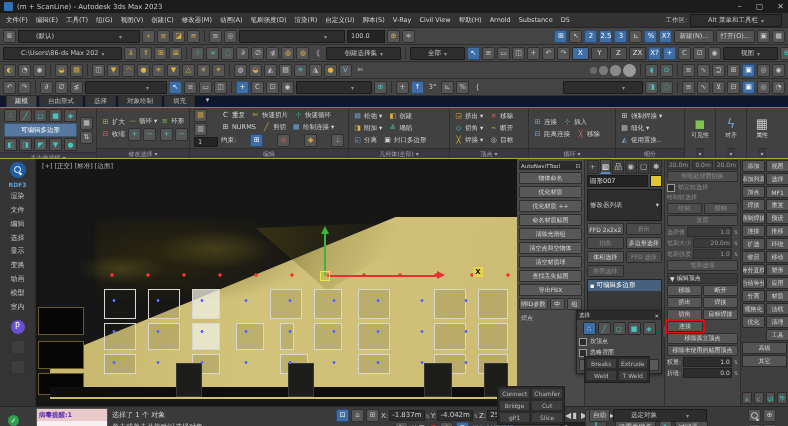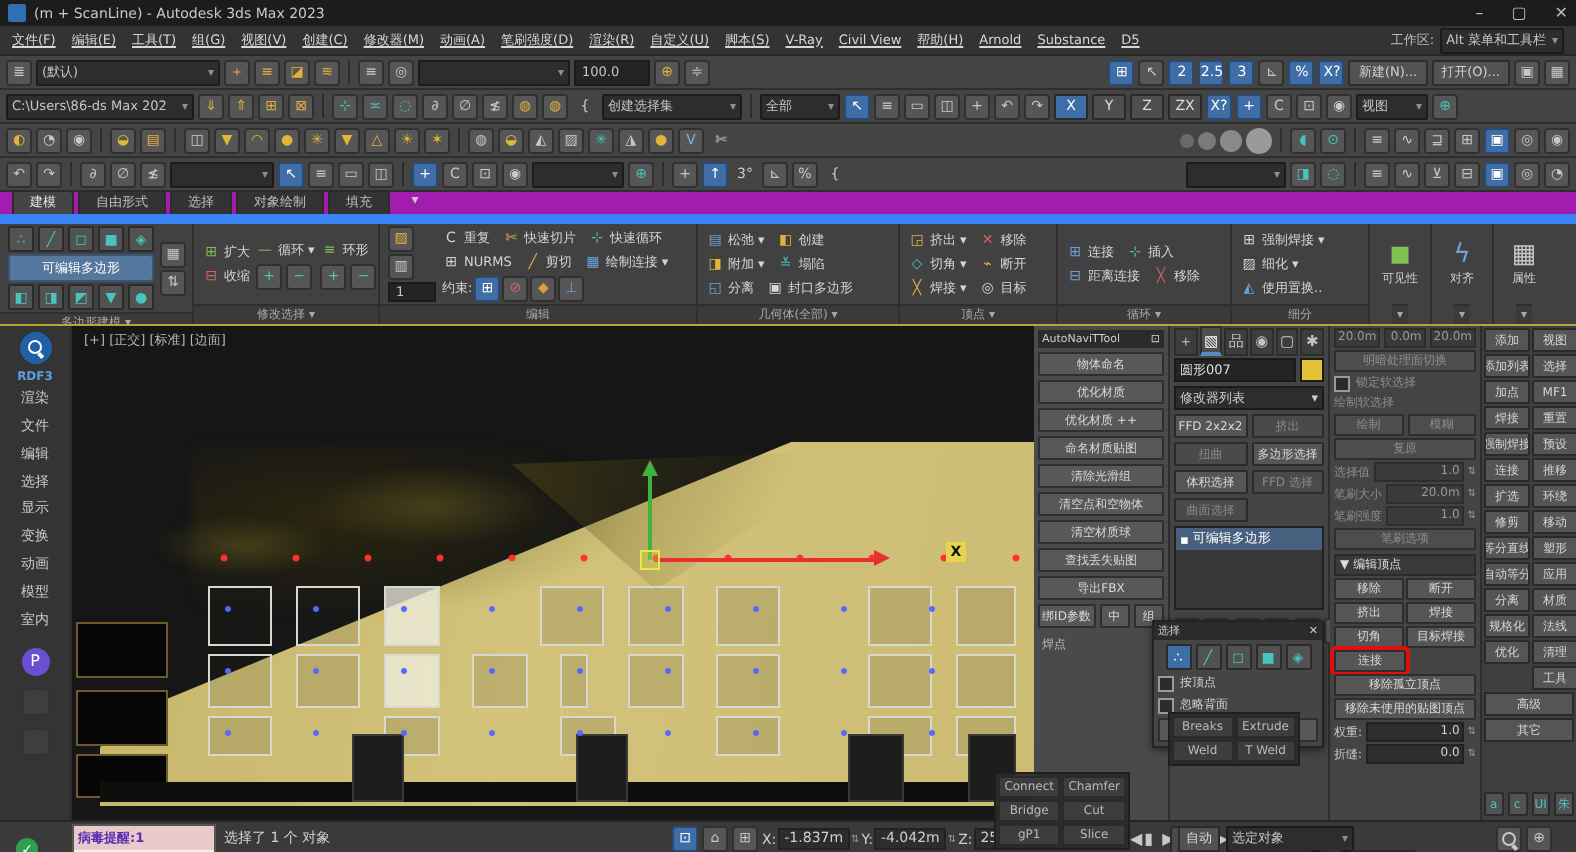--- a/index.html
+++ b/index.html
@@ -6,37 +6,37 @@
   #app{position:relative;width:788px;height:426px;background:#3c3c3c;font-family:"DejaVu Sans",sans-serif;color:#d0d0d0;overflow:hidden;font-size:7px;}
   .row{display:flex;align-items:center;}
   .nw{white-space:nowrap;}
   
   .titlebar{height:13px;background:#1c1c1c;display:flex;align-items:center;padding:0 4px;gap:4px;font-size:7px;color:#c9c9c9;}
   .appicon{width:9px;height:9px;background:#2f6fb4;border-radius:1px;flex:none;}
   .wctl{margin-left:auto;display:flex;gap:14px;color:#bbb;font-size:8px;}
   .wctl span{cursor:default;}
   
   .menubar{height:14px;background:#333;display:flex;align-items:center;padding:0 6px;border-bottom:1px solid #262626;}
-  .menuitems{display:flex;gap:8px;font-size:6.5px;color:#d6d6d6;white-space:nowrap;overflow:hidden;text-decoration:underline;}
+  .menuitems{display:flex;gap:8px;font-size:6.5px;color:#d6d6d6;white-space:nowrap;overflow:hidden;}
   .workspace{margin-left:auto;display:flex;align-items:center;gap:3px;font-size:6.5px;color:#bdbdbd;white-space:nowrap;}
   
   .tbrow{height:16px;background:#444;display:flex;align-items:center;gap:2px;padding:0 3px;border-bottom:1px solid #2e2e2e;}
   .ic{width:11px;height:11px;border-radius:2px;display:inline-flex;align-items:center;justify-content:center;font-size:7px;line-height:1;flex:none;background:#565656;color:#c8c8c8;border:1px solid #303030;}
   .ic.y{color:#e2b33c;} .ic.t{color:#49c4bc;} .ic.on{background:#3f6ea6;color:#fff;border-color:#2a4a74;}
   .ic.plain{background:transparent;border-color:transparent;}
   .sep{width:1px;height:12px;background:#2c2c2c;margin:0 2px;flex:none;}
-  .dd{height:11px;background:#2d2d2d;border:1px solid #1b1b1b;color:#c6c6c6;font-size:6.5px;display:inline-flex;align-items:center;gap:3px;padding:0 2px;border-radius:1px;white-space:nowrap;}
+  .dd{height:11px;background:#2d2d2d;border:1px solid #1b1b1b;color:#c6c6c6;font-size:6.5px;display:inline-flex;align-items:center;gap:3px;padding:0 17px;border-radius:1px;white-space:nowrap;}
   .dd .caret{color:#8f8f8f;font-size:6px;}
   .fld{height:11px;background:#242424;border:1px solid #1b1b1b;color:#c6c6c6;font-size:6.5px;display:inline-flex;align-items:center;padding:0 3px;}
   .tbtn{height:11px;background:#525252;border:1px solid #2c2c2c;color:#d2d2d2;font-size:6.5px;display:inline-flex;align-items:center;padding:0 4px;border-radius:1px;white-space:nowrap;}
   .axb{height:11px;min-width:11px;padding:0 2px;font-size:7px;background:#4e4e4e;border:1px solid #2a2a2a;color:#ddd;display:inline-flex;align-items:center;justify-content:center;border-radius:1px;}
   .axb.active{background:#3f6ea6;color:#fff;}
   .mr-auto{margin-left:auto;}
   
-  .ribtabs{height:11px;background:#a21caf;display:flex;align-items:flex-end;gap:2px;padding:0 6px;border-bottom:5px solid #3b82f6;font-size:6.5px;}
+  .ribtabs{height:11px;background:#0f172a;display:flex;align-items:flex-end;gap:2px;padding:0 6px;border-bottom:1px solid #3b82f6;font-size:6.5px;}
   .ribtab{padding:1px 8px;color:#bdbdbd;background:#333;border:1px solid #2b2b2b;border-bottom:none;border-radius:2px 2px 0 0;white-space:nowrap;}
   .ribtab.active{background:#454545;color:#e8e8e8;}
   .ribbody{height:50px;background:#414141;display:flex;align-items:stretch;overflow:hidden;}
   .rpanel{display:flex;flex-direction:column;border-right:1px solid #2f2f2f;flex:none;}
   .rcontent{flex:1;display:flex;align-items:center;gap:3px;padding:1px 4px;}
   .rlabel{height:9px;font-size:6px;color:#a8a8a8;text-align:center;background:#3a3a3a;border-top:1px solid #2e2e2e;line-height:9px;white-space:nowrap;padding:0 2px;}
   .rcol{display:flex;flex-direction:column;gap:1px;justify-content:center;}
   .rbtn{display:flex;align-items:center;gap:2px;font-size:6.5px;color:#d5d5d5;height:11px;white-space:nowrap;}
   .rbtn .gl{font-size:7px;width:9px;text-align:center;flex:none;}
   .rbtn .gl.y{color:#e2b33c;} .rbtn .gl.t{color:#49c4bc;} .rbtn .gl.g{color:#7fc24f;} .rbtn .gl.r{color:#d86060;} .rbtn .gl.b{color:#6da2d8;}
@@ -82,21 +82,21 @@
   .sprow .spbtn{flex:1;}
   .spfoot{font-size:6px;color:#bdbdbd;text-align:left;padding:2px 2px 0;}
   
   .cmdpanel{left:585px;top:0;width:80px;height:247px;background:#444;border-right:1px solid #2e2e2e;display:flex;flex-direction:column;gap:2px;padding:1px 2px;box-sizing:border-box;}
   .cptabs{display:flex;gap:1px;height:13px;align-items:center;}
   .cptab{flex:1;height:12px;display:flex;align-items:center;justify-content:center;font-size:7.5px;color:#c3c3c3;background:#3d3d3d;border:1px solid #2d2d2d;}
   .cptab.active{background:#4e4e4e;border-bottom:2px solid #5a87c5;color:#fff;}
   .namerow{display:flex;gap:2px;align-items:center;}
   .namefld{flex:1;height:10px;background:#242424;border:1px solid #1a1a1a;color:#ddd;font-size:6.5px;display:flex;align-items:center;padding:0 2px;}
   .swatch{width:10px;height:10px;background:#e0c435;border:1px solid #1a1a1a;flex:none;}
-  .cp-dd{height:10px;background:#2d2d2d;border:1px solid #1a1a1a;color:#ccc;font-size:6.5px;display:flex;align-items:center;justify-content:space-between;padding:0 2px;}
+  .cp-dd{height:10px;background:#2d2d2d;border:1px solid #1a1a1a;color:#ccc;font-size:6.5px;display:flex;align-items:center;justify-content:space-between;padding:10px 2px;}
   .modgrid{display:grid;grid-template-columns:1fr 1fr;gap:2px;}
   .cpbtn{height:10px;background:#565656;border:1px solid #2b2b2b;border-radius:1px;color:#d8d8d8;font-size:6px;display:flex;align-items:center;justify-content:center;white-space:nowrap;overflow:hidden;}
   .cpbtn.dim{color:#8a8a8a;background:#4a4a4a;}
   .stack{height:40px;background:#383838;border:1px solid #222;display:flex;flex-direction:column;}
   .stackrow{height:11px;background:#46607e;color:#fff;font-size:6.5px;display:flex;align-items:center;gap:2px;padding:0 2px;}
   .stackicons{display:flex;gap:2px;margin-top:2px;}
   
   .selpanel{left:576px;top:310px;width:86px;height:64px;background:#454545;border:1px solid #232323;z-index:20;box-shadow:0 1px 4px rgba(0,0,0,0.5);display:flex;flex-direction:column;gap:2px;padding:0 2px 2px;box-sizing:border-box;}
   .selpanel .sp-title{margin:0 -2px;}
   .soicons{display:flex;gap:2px;justify-content:center;}
@@ -490,21 +490,21 @@
             <span class="rbtn">
                 <span class="gl y">╱</span>
                 <span>剪切</span>
               </span>
             <span class="rbtn">
                 <span class="gl b">▦</span>
                 <span>绘制连接</span>
                 <span class="caret">▾</span>
               </span>
           </div>
-          <div class="row" style="gap:1px">
+          <div class="row" style="gap:14px">
             <span class="rbtn">
                 <span>约束:</span>
               </span>
             <span class="ic on">⊞</span>
             <span class="ic" style="color:#d86060">⊘</span>
             <span class="ic" style="color:#d8a040">◆</span>
             <span class="ic" style="color:#6da2d8">⊥</span>
           </div>
         </div>
       </div>

